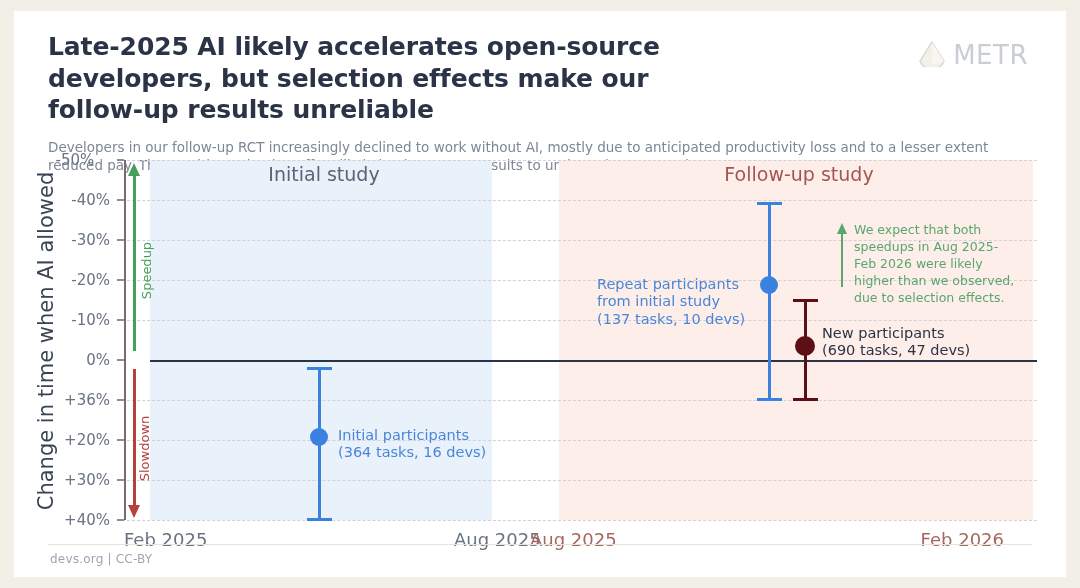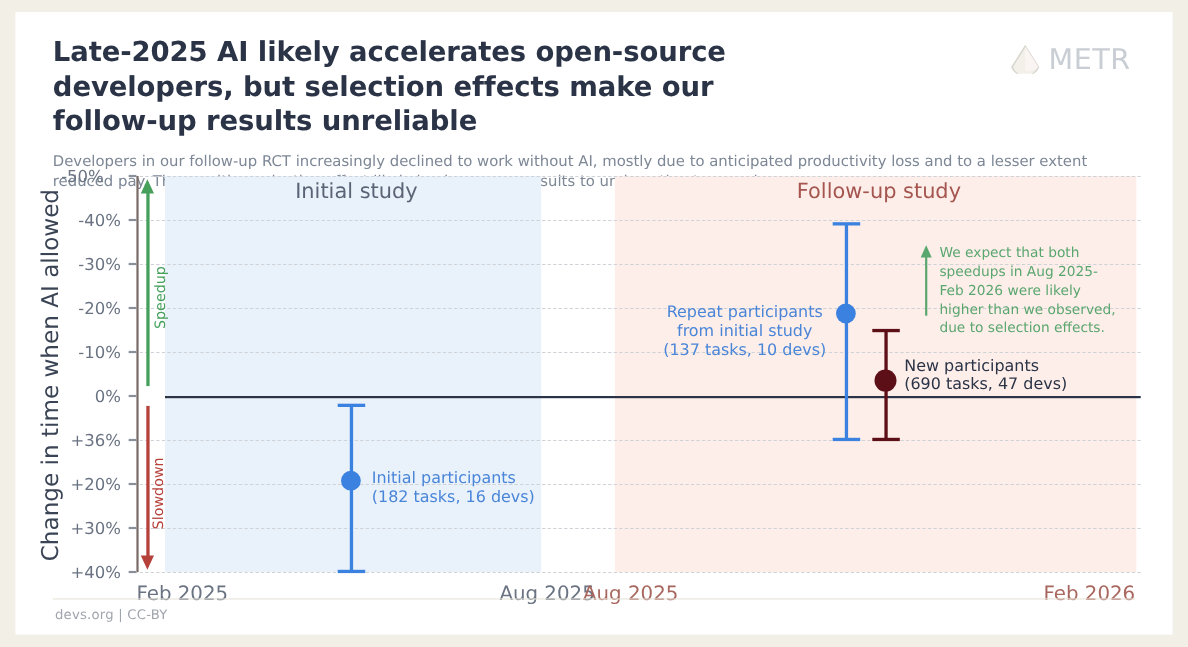--- a/index.html
+++ b/index.html
@@ -249,27 +249,27 @@
       <div class="arrowtext" style="left:98px; top:430px; color:#b5413a; transform:rotate(-90deg);">Slowdown</div>
 
       <div class="band-label" style="left:310px; top:152px; color:#5a6475;">Initial study</div>
       <div class="band-label" style="left:785px; top:152px; color:#a5554f;">Follow-up study</div>
 
       <div class="errbar" style="left:303.5px; top:357px; height:152px; background:#3b82e0;"></div>
       <div class="errcap" style="left:293px; top:356px; width:25px; background:#3b82e0;"></div>
       <div class="errcap" style="left:293px; top:507px; width:25px; background:#3b82e0;"></div>
       <div class="dot" style="left:305px; top:426px; width:18px; height:18px; background:#3b82e0;"></div>
       <div class="pointlabel" style="left:324px; top:416px; color:#4a86d8;">Initial participants
-(182 tasks, 16 devs)</div>
+(364 tasks, 16 devs)</div>
 
       <div class="errbar" style="left:753.5px; top:192px; height:197px; background:#3b82e0;"></div>
       <div class="errcap" style="left:743px; top:191px; width:25px; background:#3b82e0;"></div>
       <div class="errcap" style="left:743px; top:387px; width:25px; background:#3b82e0;"></div>
       <div class="dot" style="left:755px; top:274px; width:18px; height:18px; background:#3b82e0;"></div>
-      <div class="pointlabel" style="left:583px; top:265px; color:#4a86d8; text-align:center; width:160px;">Repeat participants
+      <div class="pointlabel" style="left:583px; top:265px; color:#4a86d8; text-align:left; width:160px;">Repeat participants
 from initial study
 (137 tasks, 10 devs)</div>
 
       <div class="errbar" style="left:789.5px; top:289px; height:100px; background:#5c0f16;"></div>
       <div class="errcap" style="left:779px; top:288px; width:25px; background:#5c0f16;"></div>
       <div class="errcap" style="left:779px; top:387px; width:25px; background:#5c0f16;"></div>
       <div class="dot" style="left:791px; top:335px; width:20px; height:20px; background:#5c0f16;"></div>
       <div class="pointlabel" style="left:808px; top:314px; color:#2b3447;">New participants
 (690 tasks, 47 devs)</div>
 
@@ -277,19 +277,19 @@
       <div class="arrowhead" style="left:822.5px; top:212px; border-left:5.5px solid transparent; border-right:5.5px solid transparent; border-bottom:11px solid #5aa66f;"></div>
       <div class="annot" style="left:840px; top:211px; width:180px;">We expect that both
 speedups in Aug 2025-
 Feb 2026 were likely
 higher than we observed,
 due to selection effects.</div>
 
       <div class="xtick" style="left:110px; top:518px; color:#6a7382;">Feb 2025</div>
       <div class="xtick" style="left:440px; top:518px; color:#6a7382;">Aug 2025</div>
       <div class="xtick" style="left:516px; top:518px; color:#a8675e;">Aug 2025</div>
-      <div class="xtick" style="left:1018px; top:518px; color:#a8675e; transform:translateX(-100%);">Feb 2026</div>
+      <div class="xtick" style="left:990px; top:518px; color:#a8675e; transform:translateX(-100%);">Feb 2026</div>
     </div>
 
     <div id="footer-rule"></div>
     <div id="footer">devs.org  |  CC-BY</div>
   </div>
 </div>
 
 </body></html>

